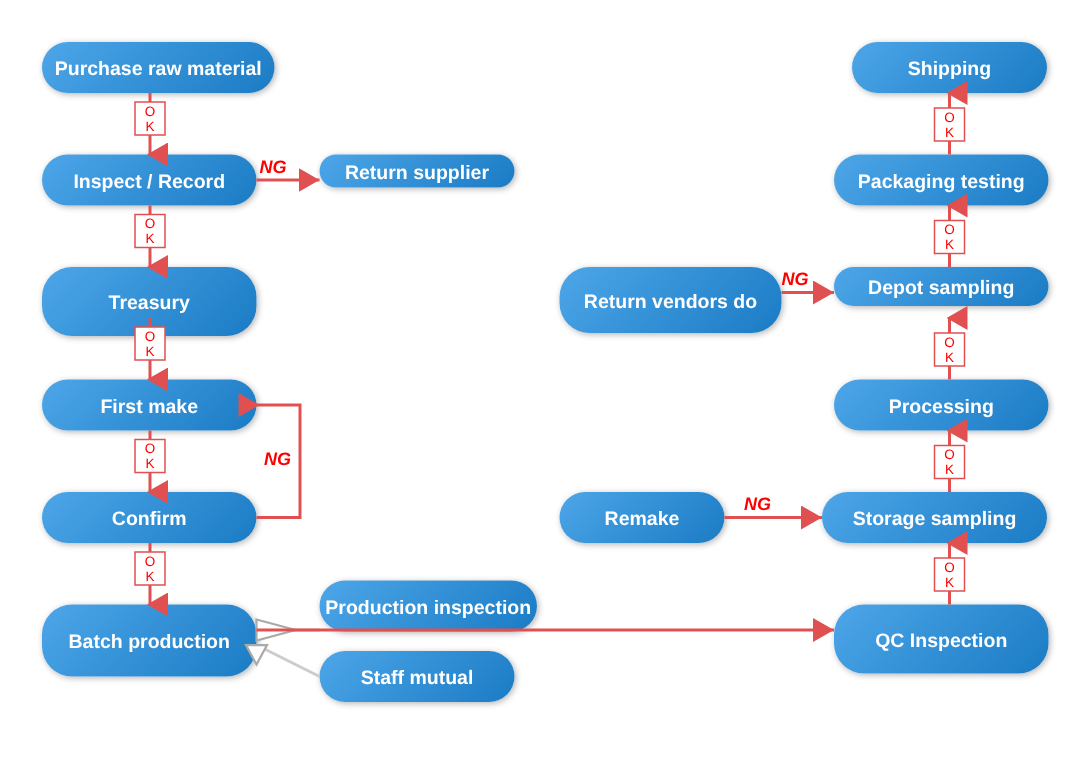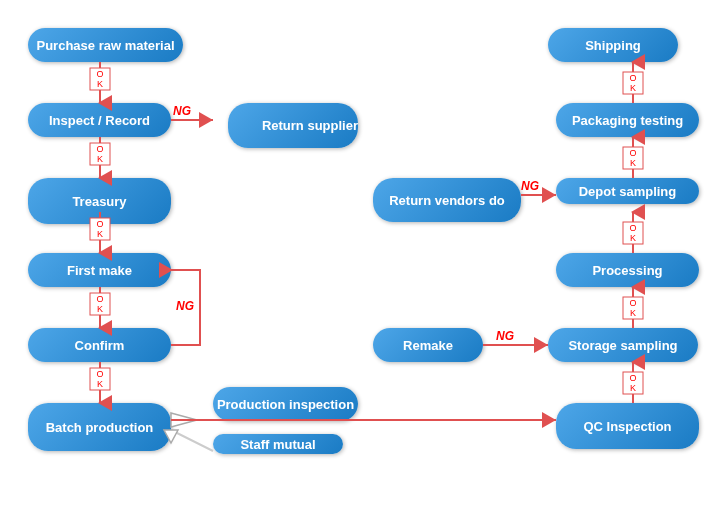--- a/index.html
+++ b/index.html
@@ -35,48 +35,48 @@
   </style>
 </head>
 <body>
 
 <div class="node" style="left:28px;top:28px;width:155px;height:34px;">
   <span>Purchase raw material</span>
 </div>
 <div class="node" style="left:28px;top:103px;width:143px;height:34px;">
   <span>Inspect / Record</span>
 </div>
-<div class="node" style="left:228px;top:103px;width:130px;height:45px;justify-content:flex-end;">
+<div class="node" style="left:213px;top:103px;width:130px;height:22px;">
   <span>Return supplier</span>
 </div>
 <div class="node" style="left:28px;top:178px;width:143px;height:46px;">
   <span>Treasury</span>
 </div>
 <div class="node" style="left:28px;top:253px;width:143px;height:34px;">
   <span>First make</span>
 </div>
 <div class="node" style="left:28px;top:328px;width:143px;height:34px;">
   <span>Confirm</span>
 </div>
 <div class="node" style="left:28px;top:403px;width:143px;height:48px;">
   <span>Batch production</span>
 </div>
-<div class="node" style="left:213px;top:434px;width:130px;height:20px;">
+<div class="node" style="left:213px;top:434px;width:130px;height:34px;">
   <span>Staff mutual</span>
 </div>
 <div class="node" style="left:213px;top:371px;width:145px;height:34px;margin-top:16px;">
   <span>Production inspection</span>
 </div>
 <div class="node" style="left:373px;top:178px;width:148px;height:44px;">
   <span>Return vendors do</span>
 </div>
 <div class="node" style="left:373px;top:328px;width:110px;height:34px;">
   <span>Remake</span>
 </div>
-<div class="node" style="left:548px;top:28px;width:130px;height:34px;">
+<div class="node" style="left:568px;top:28px;width:130px;height:34px;">
   <span>Shipping</span>
 </div>
 <div class="node" style="left:556px;top:103px;width:143px;height:34px;">
   <span>Packaging testing</span>
 </div>
 <div class="node" style="left:556px;top:178px;width:143px;height:26px;">
   <span>Depot sampling</span>
 </div>
 <div class="node" style="left:556px;top:253px;width:143px;height:34px;">
   <span>Processing</span>

